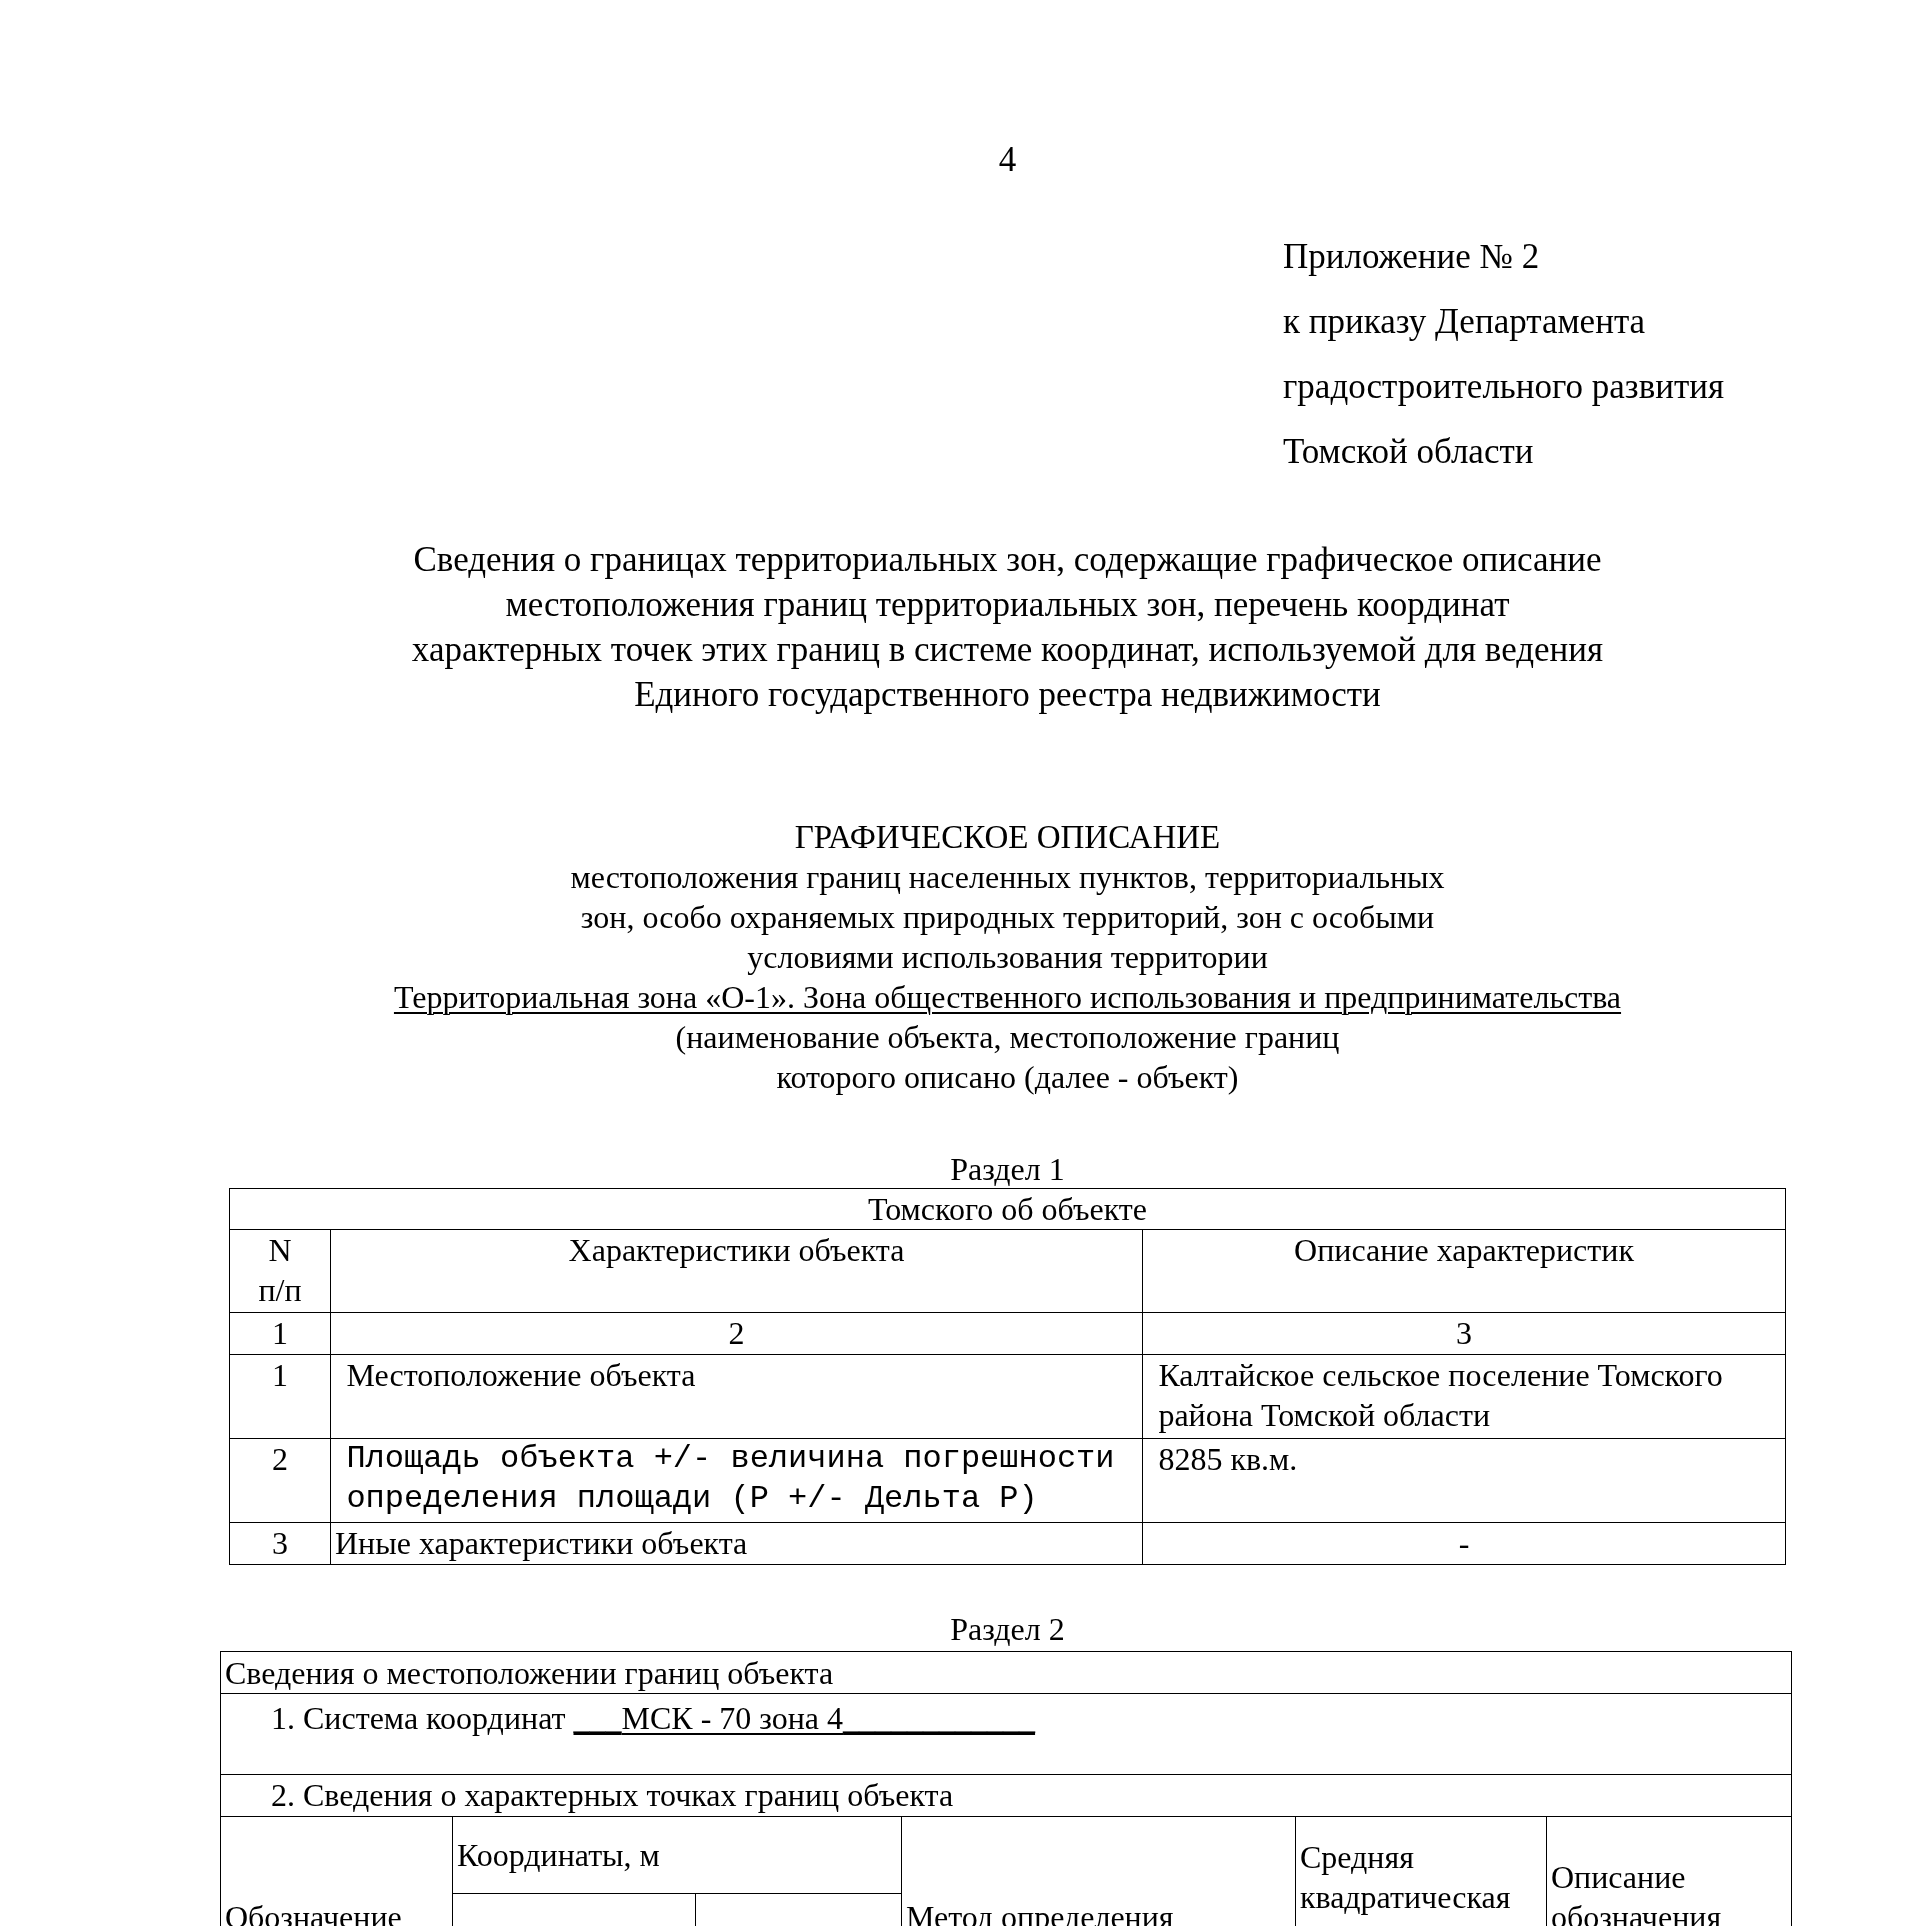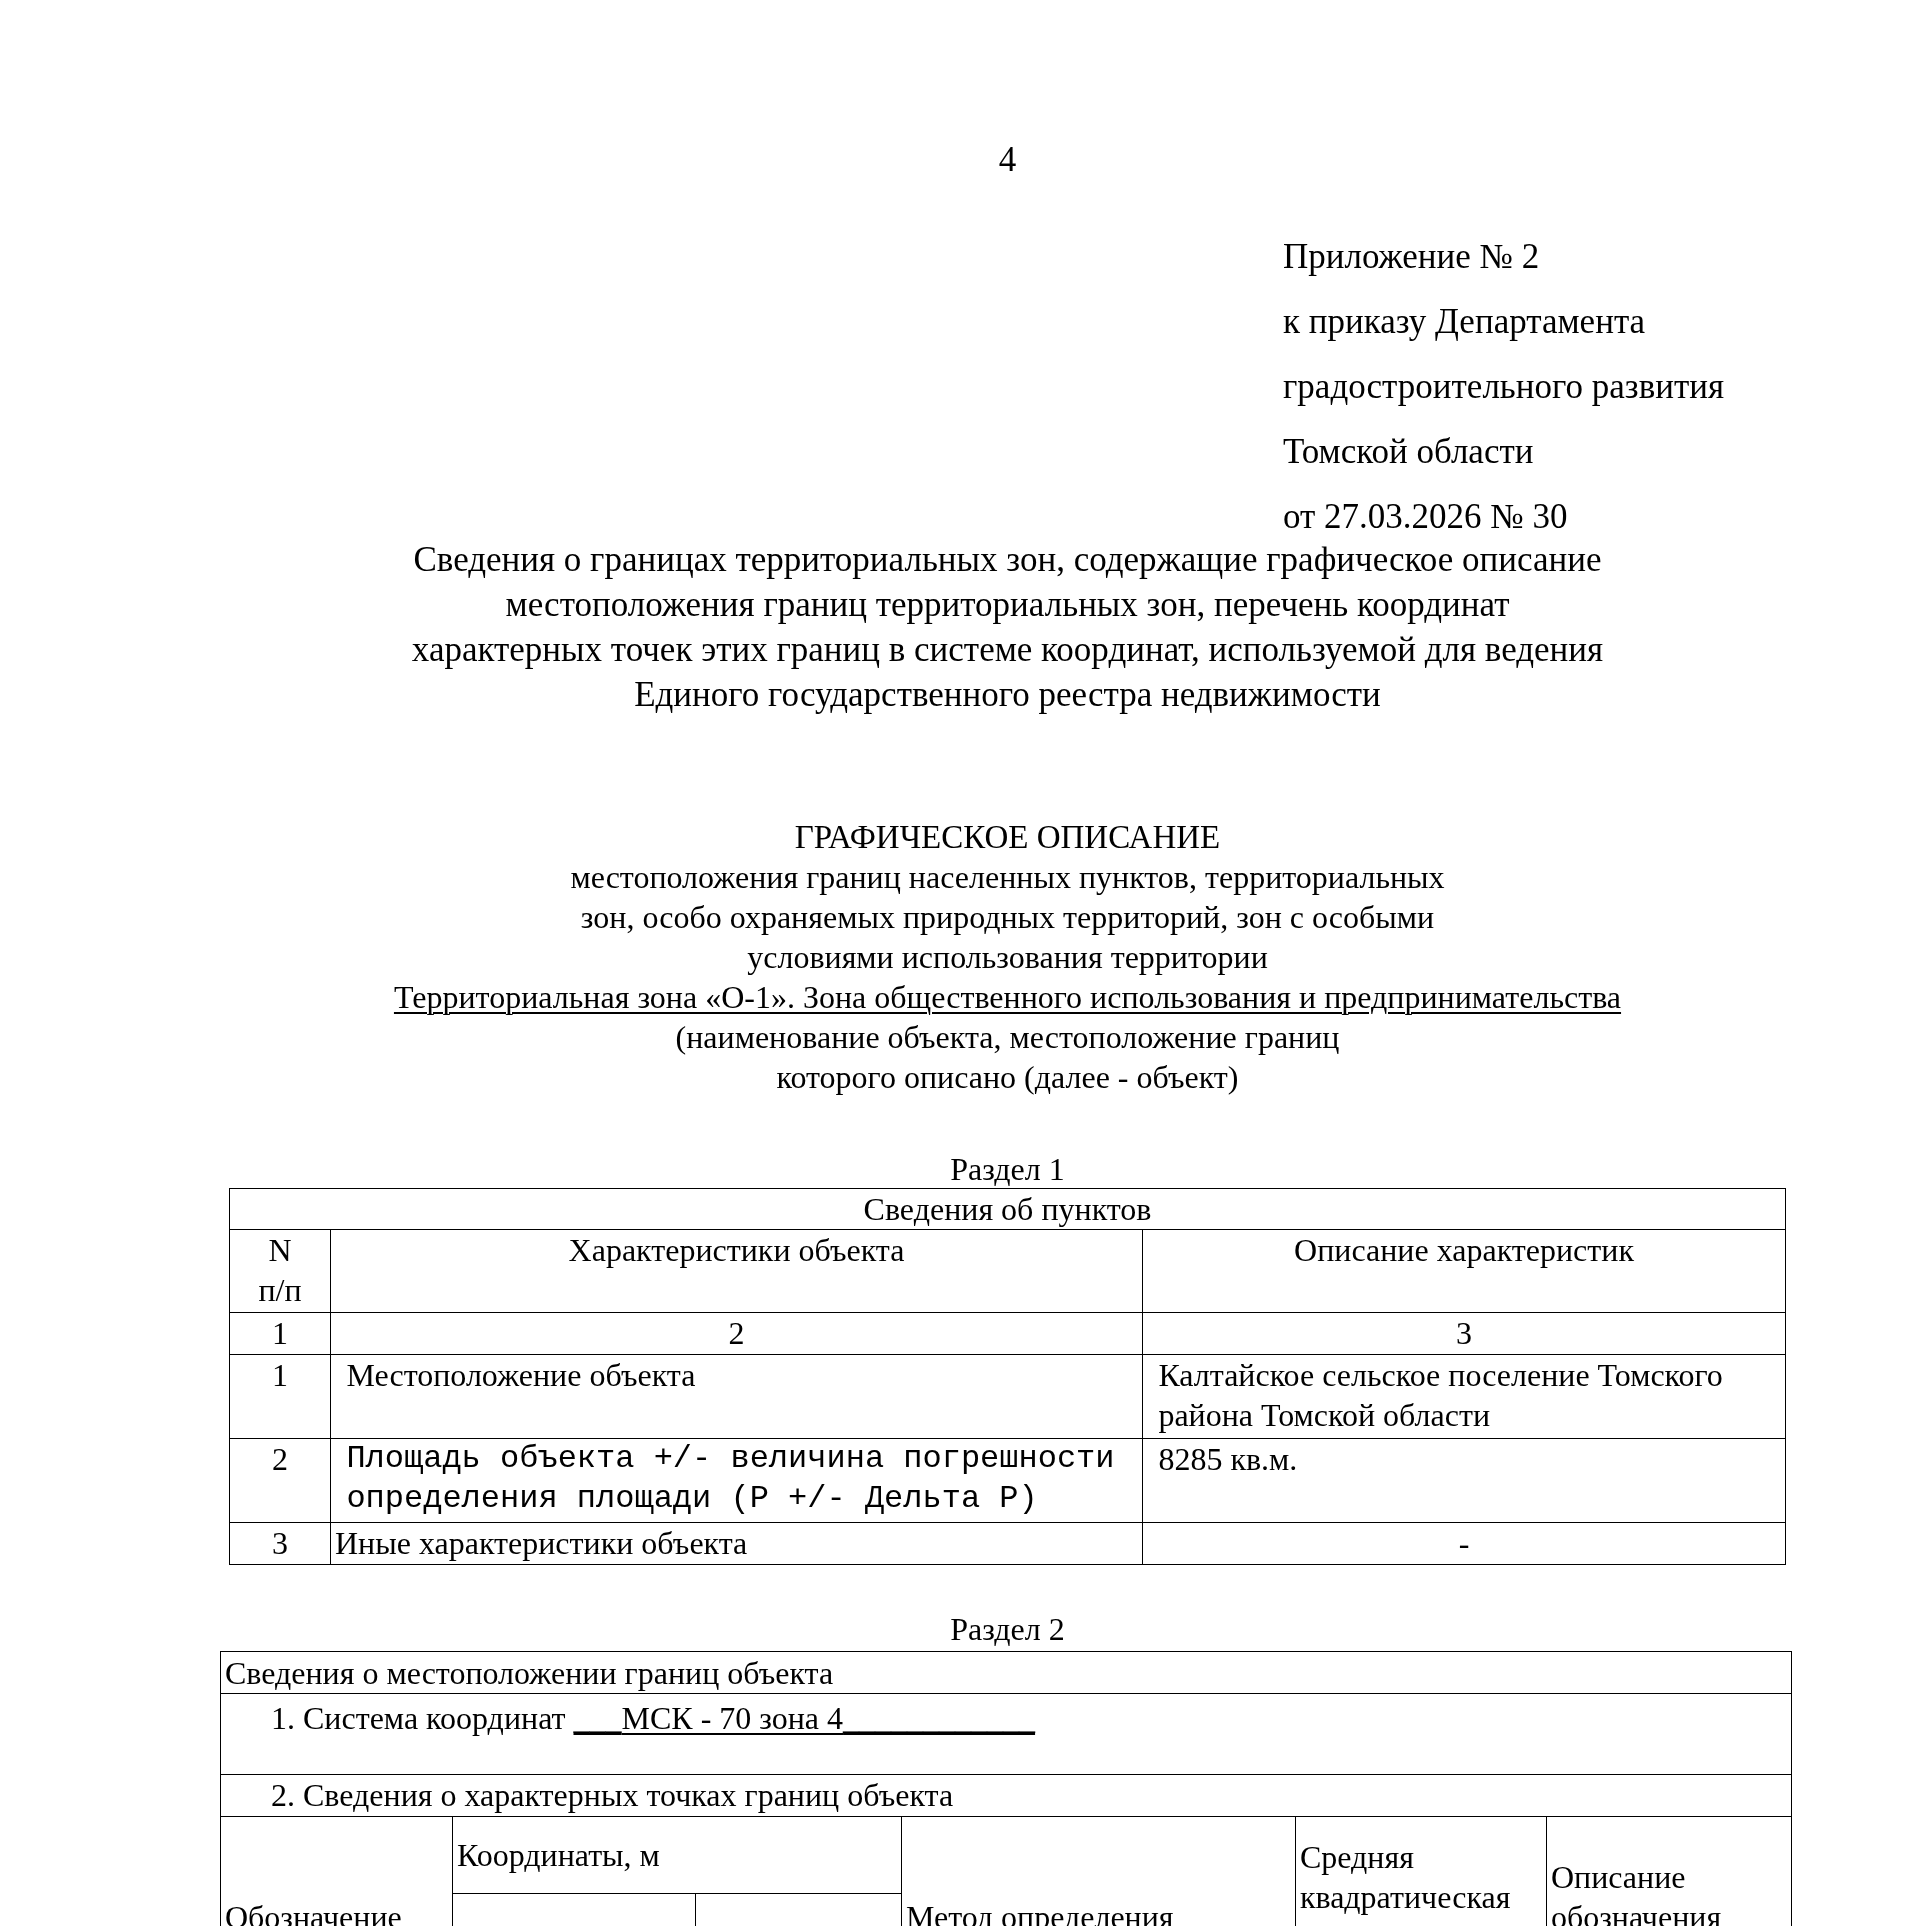--- a/index.html
+++ b/index.html
@@ -35,21 +35,20 @@
 </head>
 <body>
 
 <div class="abs page-number">4</div>
 
 <div class="abs appendix">
   <div>Приложение № 2</div>
   <div>к приказу Департамента</div>
   <div>градостроительного развития</div>
   <div>Томской области</div>
-  <div>от 27.03.2026 № 30</div>
 </div>
 
 <div class="abs main-heading">
   <div>Сведения о границах территориальных зон, содержащие графическое описание</div>
   <div>местоположения границ территориальных зон, перечень координат</div>
   <div>характерных точек этих границ в системе координат, используемой для ведения</div>
   <div>Единого государственного реестра недвижимости</div>
 </div>
 
 <div class="abs graphic-block">
@@ -65,21 +64,21 @@
 <div class="abs section-label" style="top: 1150px;">Раздел 1</div>
 
 <table class="t1">
   <colgroup>
     <col style="width: 101px;">
     <col style="width: 812px;">
     <col style="width: 643px;">
   </colgroup>
   <tbody>
       <tr style="height: 41px;">
-    <td colspan="3" class="c">Сведения об пунктов</td>
+    <td colspan="3" class="c">Томского об объекте</td>
   </tr>
   <tr style="height: 83px;">
     <td class="c" style="padding: 0 27px;">N п/п</td>
     <td class="c thin-l">Характеристики объекта</td>
     <td class="c thin-l">Описание характеристик</td>
   </tr>
   <tr style="height: 42px;">
     <td class="c">1</td>
     <td class="c thin-l">2</td>
     <td class="c thin-l">3</td>

